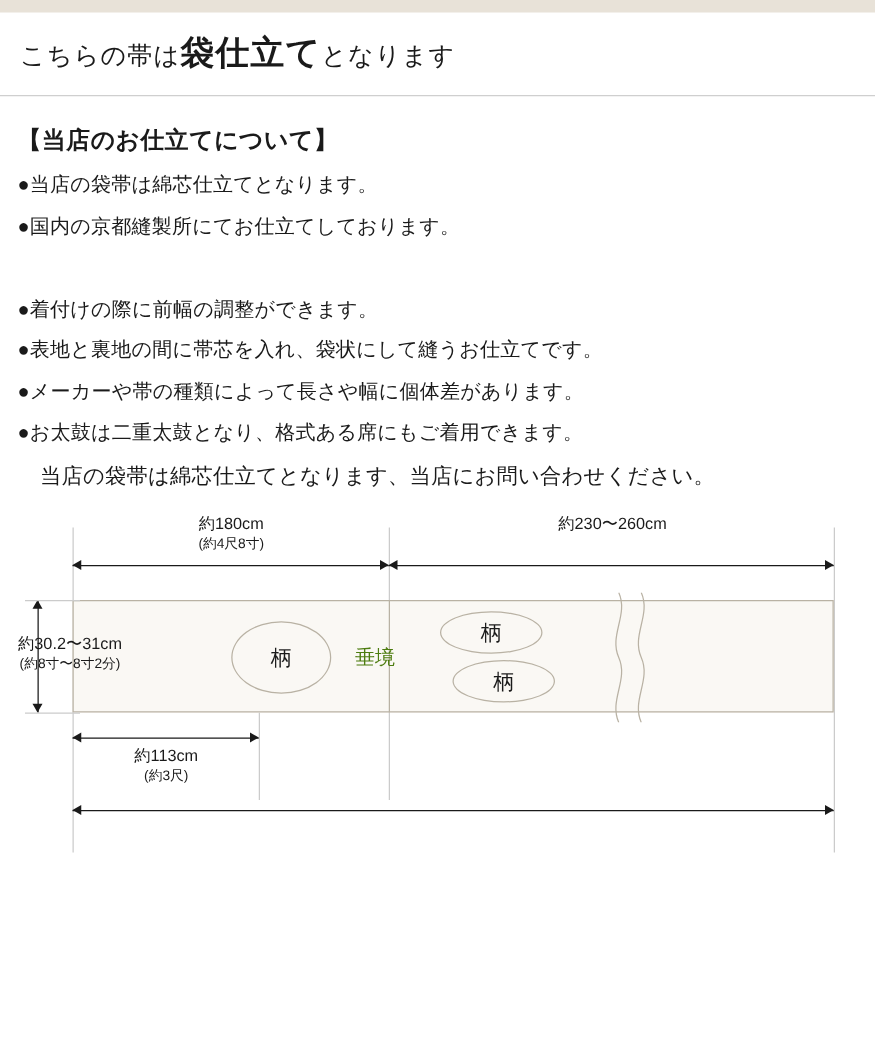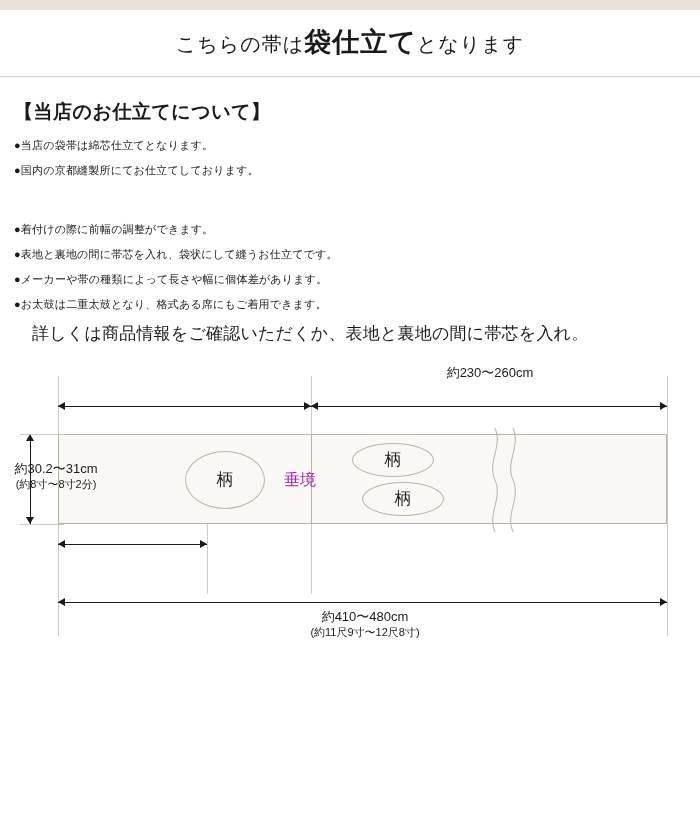--- a/index.html
+++ b/index.html
@@ -15,22 +15,22 @@
     color: #1a1a1a;
     position: relative;
     overflow: hidden;
   }
   .top-band {
     width: 100%;
     height: 10px;
     background: #e8e2d8;
   }
   .headline {
-    text-align: center;
-    padding: 14px 0 10px 0;
+    text-align: left;
+    padding: 14px 0 10px 16px;
     white-space: nowrap;
   }
   .headline .hl-normal {
     font-size: 20px;
     letter-spacing: 1px;
   }
   .headline .hl-strong {
     font-size: 27px;
     font-weight: bold;
     letter-spacing: 1px;
@@ -44,21 +44,21 @@
   .content {
     padding: 14px 14px 0 14px;
   }
   .section-title {
     font-size: 19px;
     font-weight: bold;
     letter-spacing: 0.5px;
     margin: 8px 0 12px 0;
   }
   .bullet-line {
-    font-size: 11px;
+    font-size: 16px;
     line-height: 1.55;
     margin: 0 0 8px 0;
     letter-spacing: 0.2px;
     font-family: Liberation Serif, serif;
   }
   .bullet-sub {
     font-size: 17px;
     line-height: 1.55;
     margin: 0 0 8px 18px;
     letter-spacing: 0.2px;
@@ -136,21 +136,21 @@
     align-items: center;
     justify-content: center;
     font-family: "Liberation Serif", serif;
     font-size: 17px;
     color: #1a1a1a;
   }
   .inline-text {
     position: absolute;
     font-family: Liberation Serif, serif;
     font-size: 16px;
-    color: #a21caf;
+    color: #4d7c0f;
     white-space: nowrap;
   }
   .wave {
     position: absolute;
   }
 </style>
 </head>
 <body>
 
 <div class="top-band"></div>
@@ -166,31 +166,35 @@
   <div class="section-title">【当店のお仕立てについて】</div>
   <div class="bullet-line">●当店の袋帯は綿芯仕立てとなります。</div>
   <div class="bullet-line">●国内の京都縫製所にてお仕立てしております。</div>
 
   <div class="gap-lg"></div>
 
   <div class="bullet-line">●着付けの際に前幅の調整ができます。</div>
   <div class="bullet-line">●表地と裏地の間に帯芯を入れ、袋状にして縫うお仕立てです。</div>
   <div class="bullet-line">●メーカーや帯の種類によって長さや幅に個体差があります。</div>
   <div class="bullet-line">●お太鼓は二重太鼓となり、格式ある席にもご着用できます。</div>
-  <div class="bullet-sub">詳しくは商品情報をご確認いただくか、表地と裏地の間に帯芯を入れ。</div>
+  <div class="bullet-sub">当店の袋帯は綿芯仕立てとなります、当店にお問い合わせください。</div>
 
 </div>
 
 <div class="diagram">
 
   <div class="guide guide-v" style="left:58px;  top:18px;  height:260px;"></div>
   <div class="guide guide-v" style="left:311px; top:18px;  height:218px;"></div>
   <div class="guide guide-v" style="left:667px; top:18px;  height:260px;"></div>
   <div class="guide guide-v" style="left:207px; top:166px; height:70px;"></div>
 
+  <div class="dim-label" style="left:110px; top:6px; width:150px;">
+    <span>約180cm</span>
+    <span class="small">(約4尺8寸)</span>
+  </div>
   <div class="arrowline" style="left:58px; top:48px; width:253px;"></div>
   <div class="ah ah-left" style="left:58px;  top:44px;"></div>
   <div class="ah ah-right" style="left:304px; top:44px;"></div>
 
   <div class="dim-label" style="left:400px; top:6px; width:180px;">
     <span>約230〜260cm</span>
   </div>
   <div class="arrowline" style="left:311px; top:48px; width:356px;"></div>
   <div class="ah ah-left" style="left:311px; top:44px;"></div>
   <div class="ah ah-right" style="left:660px; top:44px;"></div>
@@ -222,22 +226,22 @@
   <div class="guide guide-h" style="left:20px; top:76px;  width:44px;"></div>
   <div class="guide guide-h" style="left:20px; top:166px; width:44px;"></div>
   <div class="dim-label" style="left:-6px; top:102px; width:124px;">
     <span>約30.2〜31cm</span>
     <span class="small">(約8寸〜8寸2分)</span>
   </div>
 
   <div class="arrowline" style="left:58px; top:186px; width:149px;"></div>
   <div class="ah ah-left" style="left:58px;  top:182px;"></div>
   <div class="ah ah-right" style="left:200px; top:182px;"></div>
+  <div class="dim-label" style="left:68px; top:192px; width:130px;">
+    <span>約113cm</span>
+    <span class="small">(約3尺)</span>
+  </div>
 
   <div class="arrowline" style="left:58px; top:244px; width:609px;"></div>
   <div class="ah ah-left" style="left:58px;  top:240px;"></div>
   <div class="ah ah-right" style="left:660px; top:240px;"></div>
-  <div class="dim-label" style="left:280px; top:250px; width:170px;">
-    <span>約410〜480cm</span>
-    <span class="small">(約11尺9寸〜12尺8寸)</span>
-  </div>
 
 </div>
 
 </body></html>

